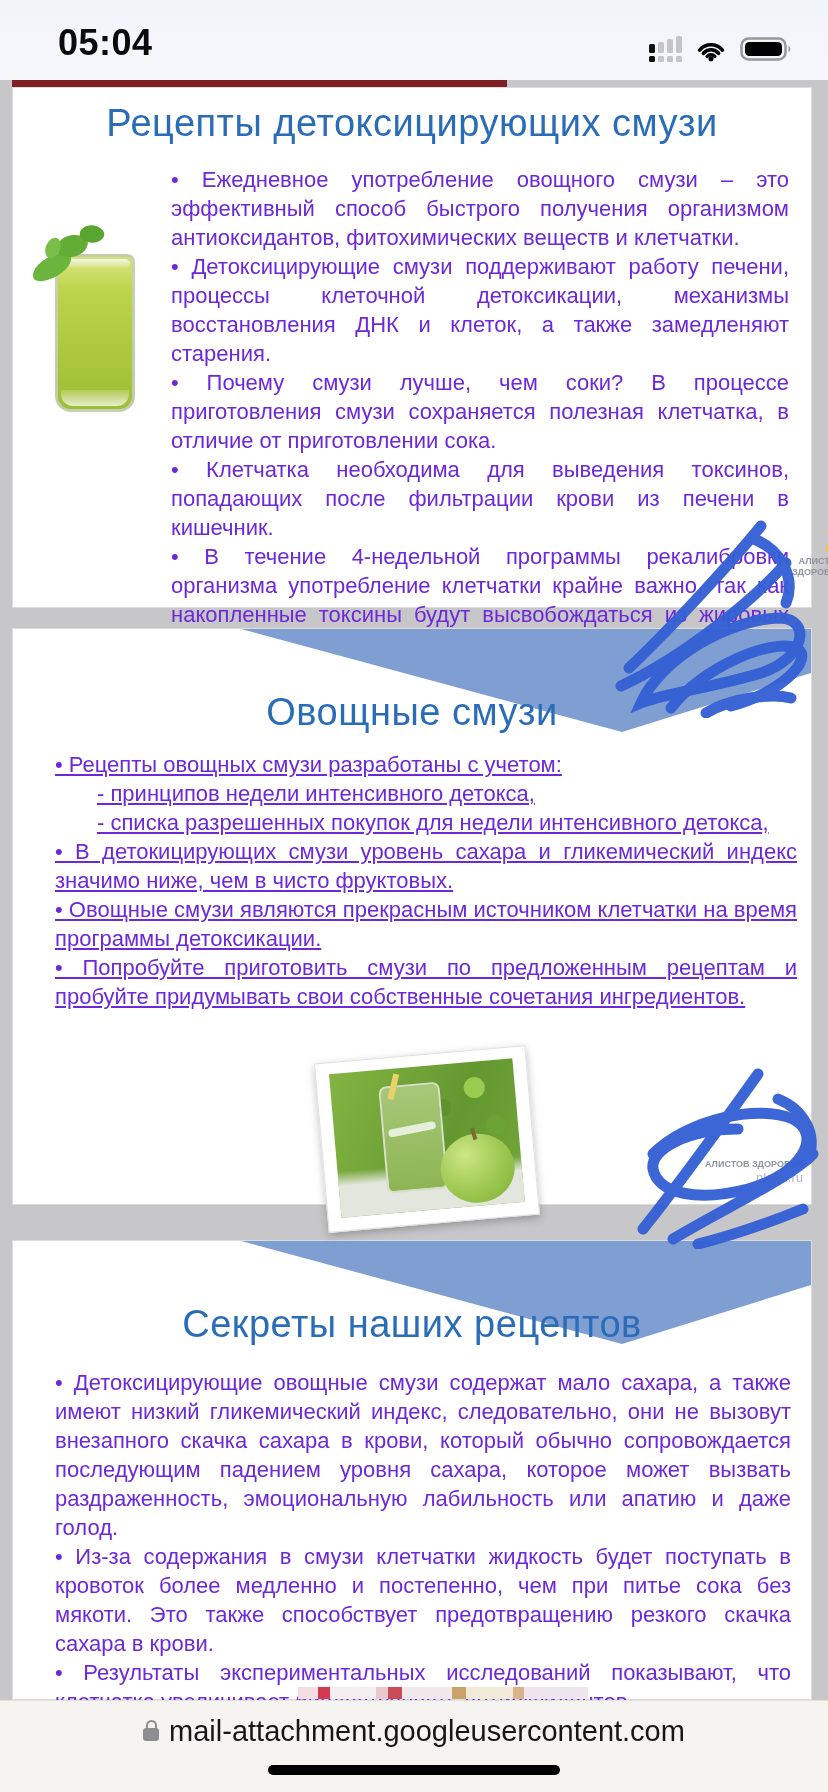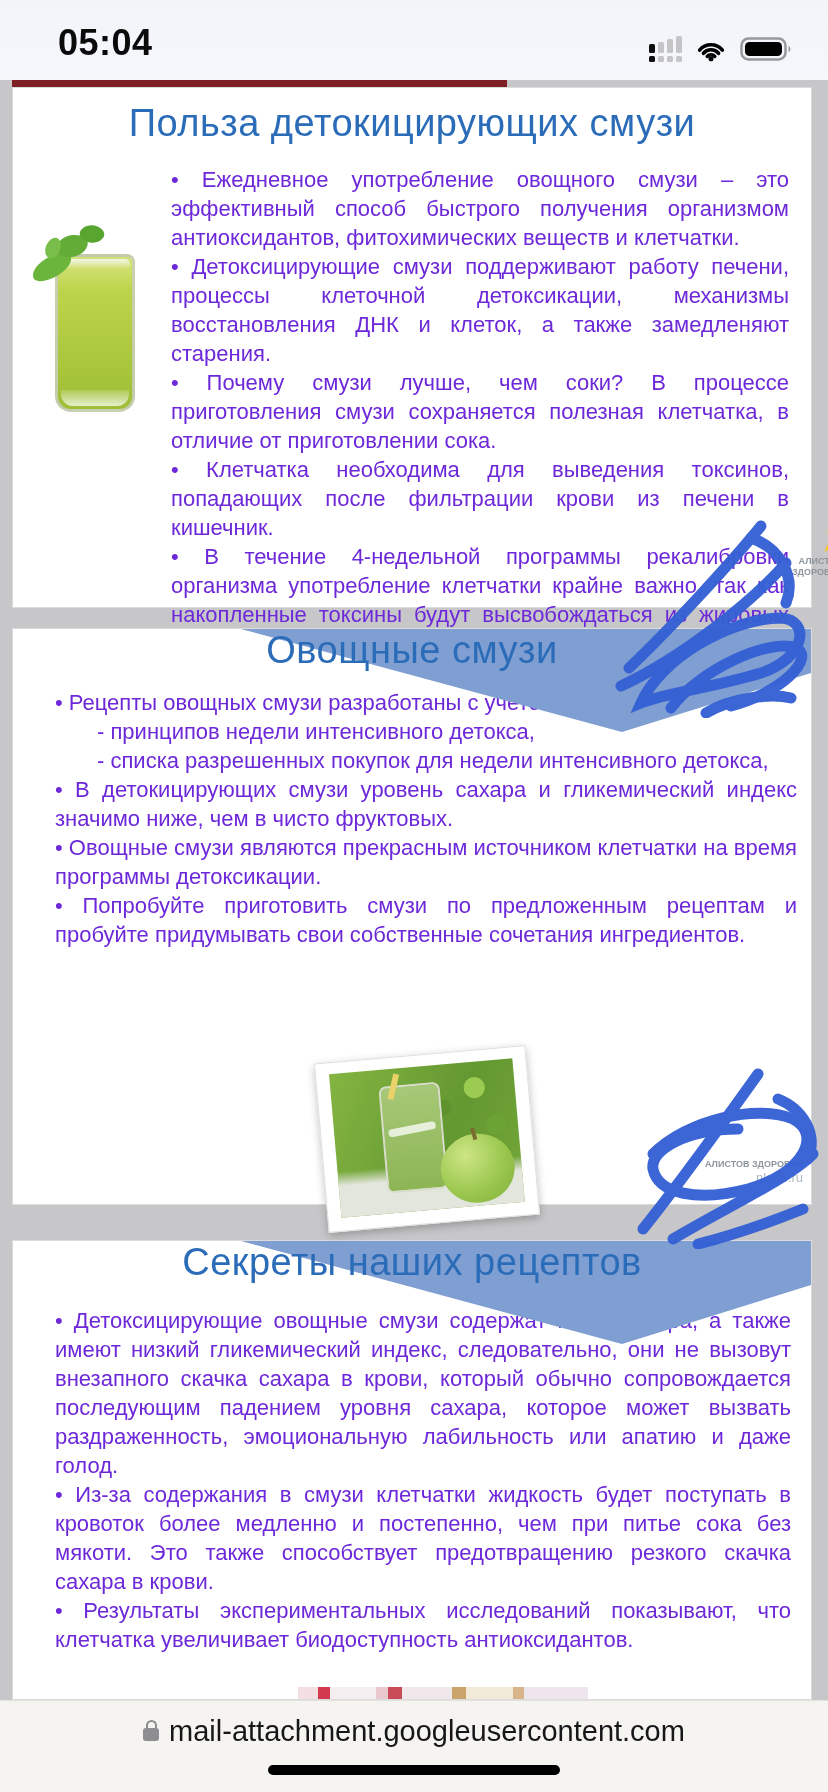--- a/index.html
+++ b/index.html
@@ -18,24 +18,24 @@
   .wifi-svg,.batt{display:block;}
 
   
   .red-strip{position:absolute;top:80px;left:12px;width:495px;height:7px;background:#7e1f23;z-index:5;}
   .card{position:absolute;left:12px;width:800px;background:#fff;border:1px solid #dcdcdc;box-sizing:border-box;}
   .card1{top:87px;height:521px;}
   .card2{top:628px;height:577px;}
   .card3{top:1240px;height:460px;}
   .card h1{margin:0;text-align:center;color:#2b6cb8;font-size:38px;font-weight:500;letter-spacing:.5px;}
   .card1 h1{padding-top:14px;}
-  .card2 h1,.card3 h1{position:relative;z-index:2;}
+  .card2 h1,.card3 h1{position:relative;z-index:2;padding-top:62px;}
   .body{color:#6d28d9;font-size:22px;line-height:29px;text-align:justify;}
   .c1-body{margin:20px 22px 0 158px;}
-  .c2-body{margin:16px 14px 0 42px;}
+  .c2-body{margin:16px 14px 0 42px;text-decoration:underline;}
   .c3-body{margin:22px 20px 0 42px;}
   .body p{margin:0;}
   .sub{padding-left:42px;text-align:left;}
 
   
   .chev{position:absolute;top:0;right:0;z-index:1;display:block;}
 
   
   .glass-wrap{position:absolute;left:16px;top:138px;width:130px;height:200px;}
   .glass{position:absolute;left:26px;top:28px;width:80px;height:158px;
@@ -123,21 +123,21 @@
         <rect x="1.5" y="2.5" width="44" height="21" rx="7" fill="none" stroke="rgba(0,0,0,.38)" stroke-width="2.5"></rect>
         <rect x="5" y="6" width="37" height="14" rx="4.5" fill="#000"></rect>
         <path d="M48.5,9.5 q4,3.5 0,7 z" fill="rgba(0,0,0,.38)"></path>
       </svg>
     </div>
   </div>
 
   <div class="red-strip"></div>
 
   <section class="card card1">
-    <h1>Польза детокицирующих смузи</h1>
+    <h1>Рецепты детоксицирующих смузи</h1>
     <div class="glass-wrap">
       <div class="glass"></div>
       <div class="leaf l1"></div>
         <div class="leaf l2"></div>
         <div class="leaf l3"></div>
         <div class="leaf l4"></div>
     </div>
     <div class="body c1-body">
       <p>• Ежедневное употребление овощного смузи – это эффективный способ быстрого получения организмом антиоксидантов, фитохимических веществ и клетчатки.</p>
       <p>• Детоксицирующие смузи поддерживают работу печени, процессы клеточной детоксикации, механизмы восстановления ДНК и клеток, а также замедленяют старения.</p>

